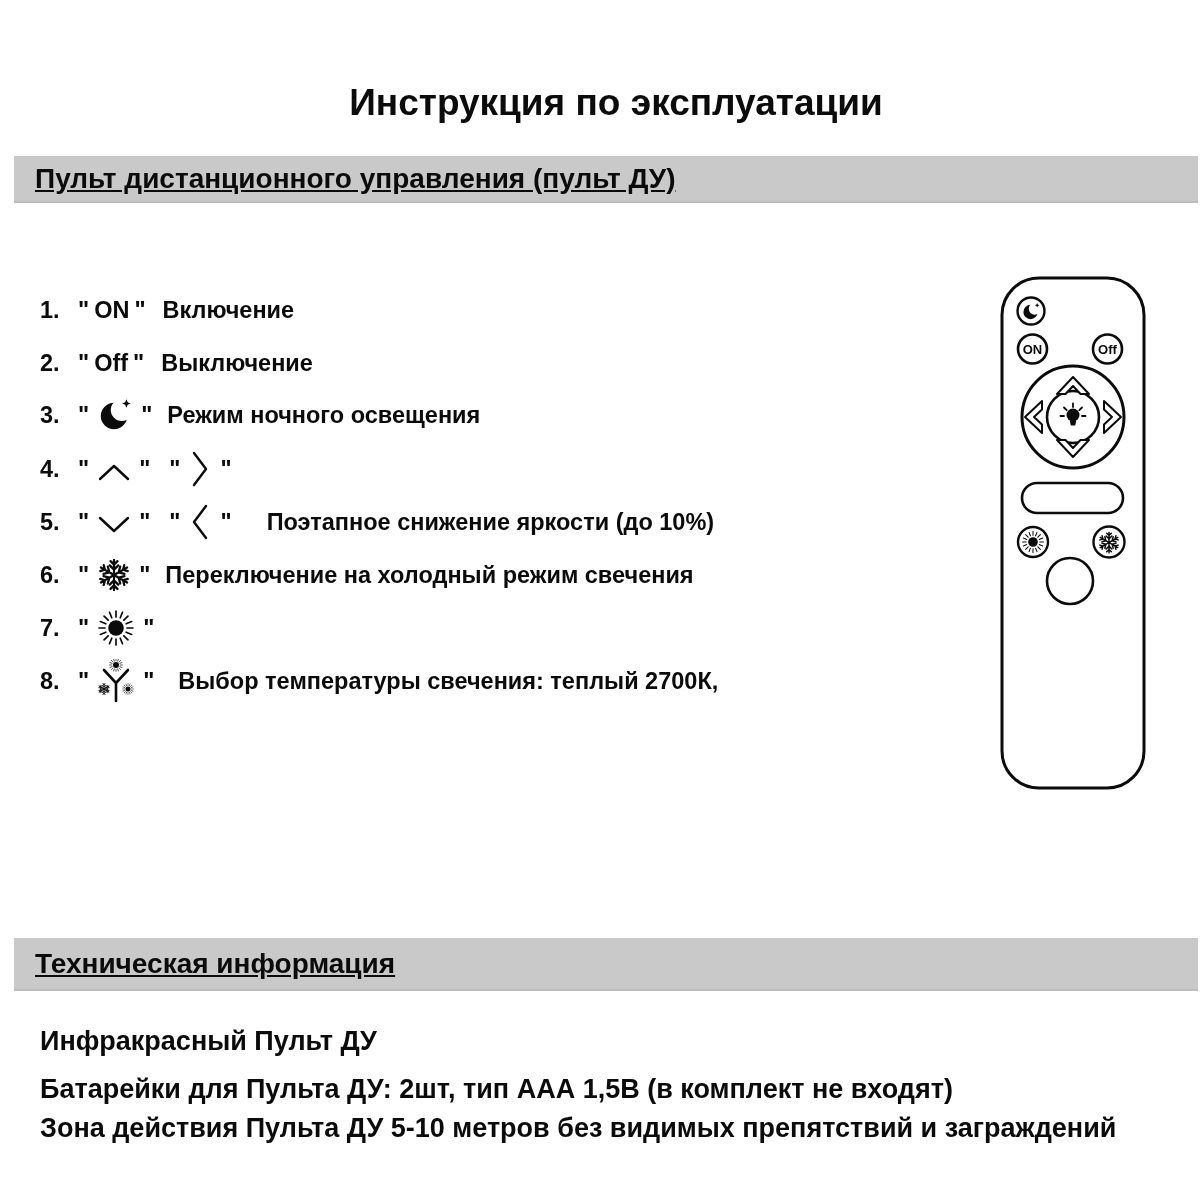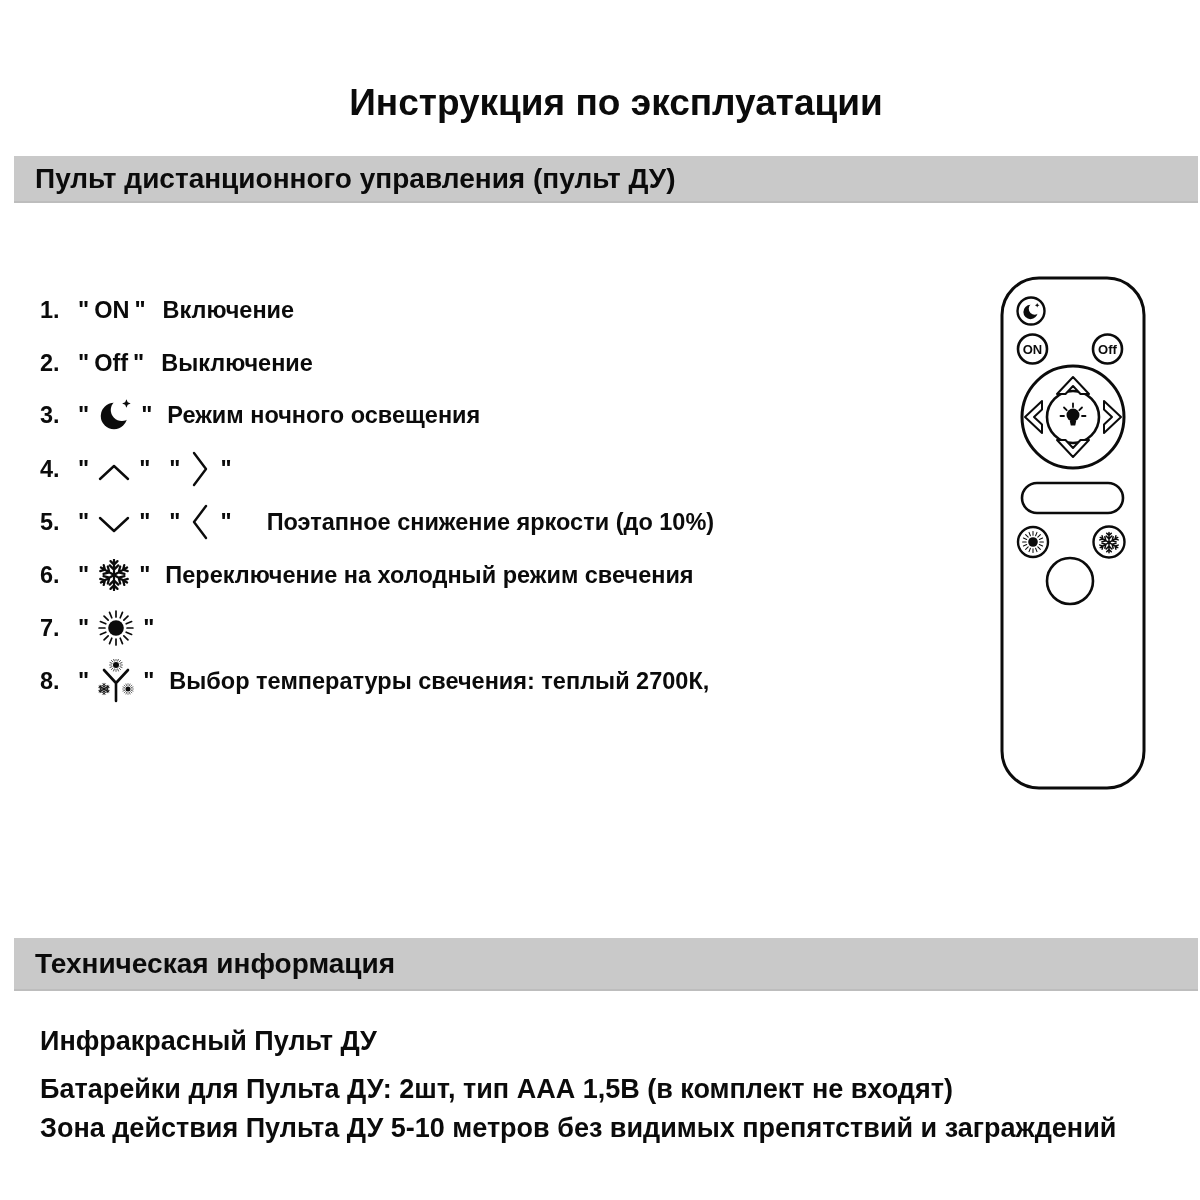--- a/index.html
+++ b/index.html
@@ -8,42 +8,42 @@
     font-family:"Liberation Sans",sans-serif;color:#0b0b0b;overflow:hidden;
   }
   .title{
     position:absolute;top:66px;left:0;width:100%;text-align:center;
     font-size:37px;font-weight:bold;margin:16px;
   }
   .bar{
     position:absolute;left:14px;width:1184px;background:#c9c9c9;
     border-bottom:2px solid #bdbdbd;box-sizing:border-box;
     display:flex;align-items:center;padding-left:21px;
-    font-size:28px;font-weight:bold;
+    font-size:28px;font-weight:bold;text-decoration:underline;
   }
   .bar1{top:156px;height:47px;}
   .bar2{top:938px;height:53px;}
   .row{
     position:absolute;left:40px;display:flex;align-items:center;height:36px;
     font-size:23.5px;font-weight:bold;white-space:nowrap;
   }
   .row.multiline{height:auto;align-items:flex-start;}
   .num{display:inline-block;width:35px;}
   .q{margin:0 3px;}
   .q.g2{margin-left:16px;}
   .sym{margin:0 2px;}
   .desc{margin-left:14px;}
   .desc.d-icon{margin-left:12px;text-align:right;}
   .desc.d-chev{margin-left:32px;}
   .ic{display:block;flex:none;}
   .chev-up,.chev-down{margin:5px 6px 0 6px;}
   .chev-side{margin:0 8px;}
   .ic-m{margin:0 6px;}
   .ic-temp{margin:-6px 4px 0 4px;}
-  .d8{display:flex;flex-direction:column;margin-left:12px;text-align:right;}
+  .d8{display:flex;flex-direction:column;margin-left:21px;text-align:right;}
   .dline{line-height:32px;}
   .q8{margin-top:0;}
   .tech-line{position:absolute;left:40px;font-size:27px;font-weight:bold;line-height:30px;}
   .t1{top:1026px;}
   .t2{top:1074px;}
   .t3{top:1113px;}
   .remote{position:absolute;left:1000px;top:276px;}
   .defs{position:absolute;width:0;height:0;}
 </style>
 </head>

